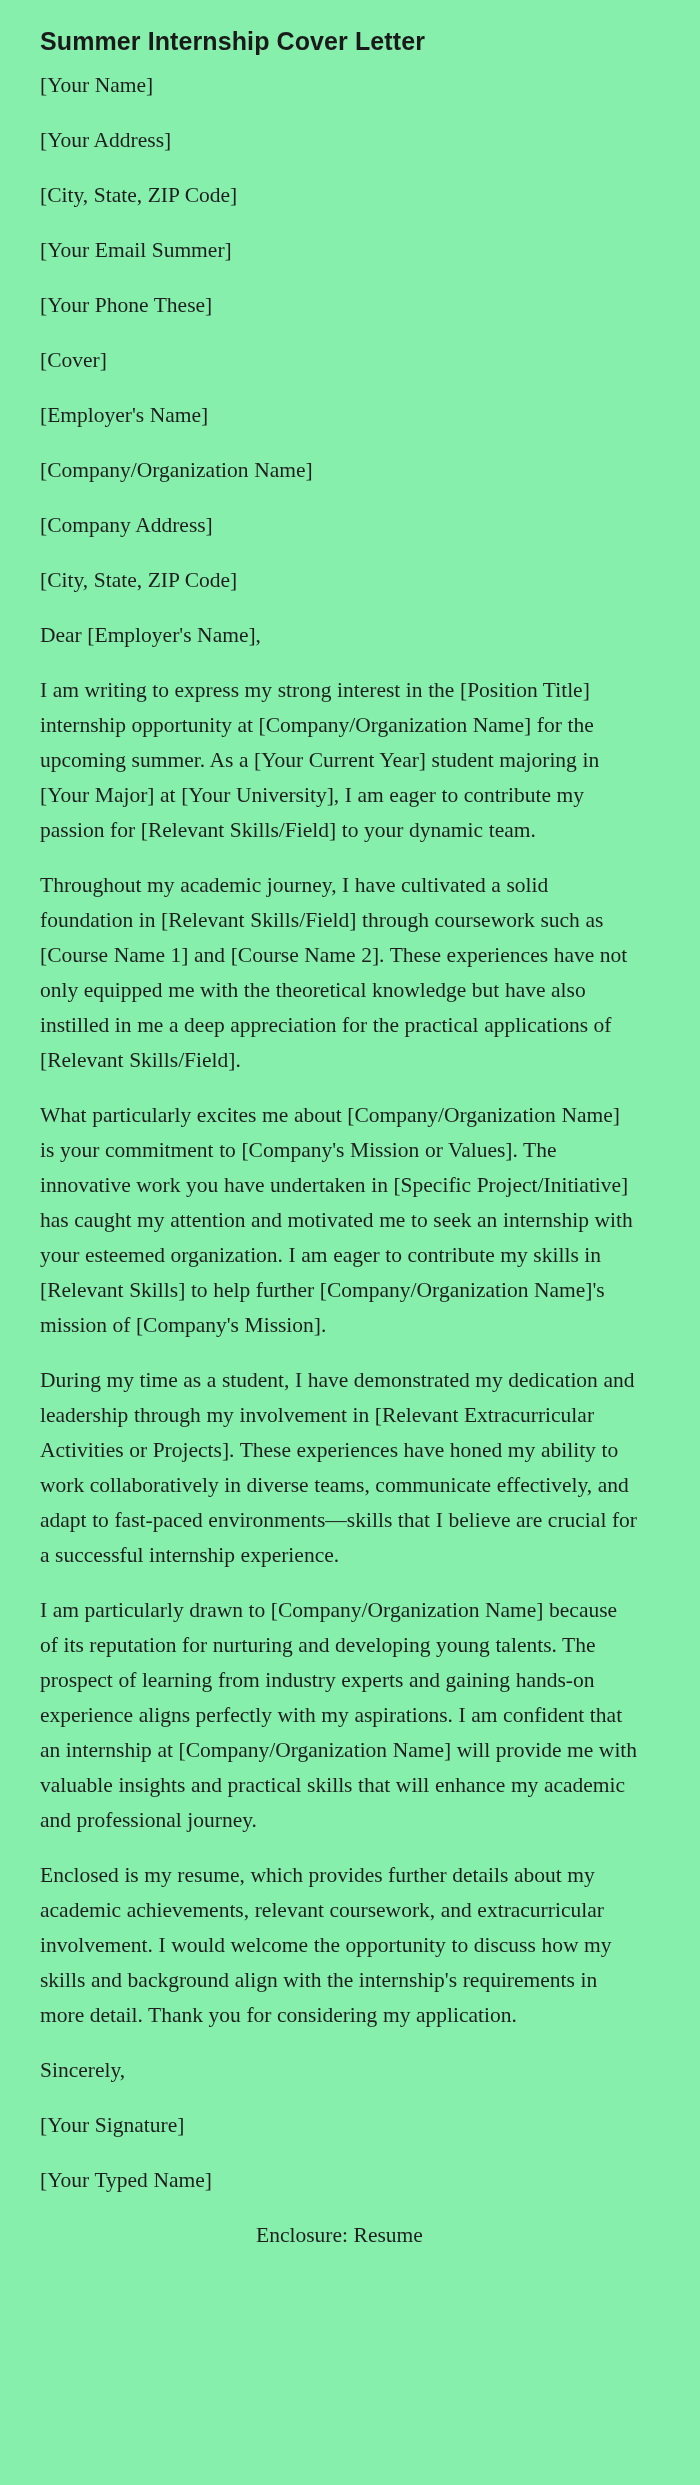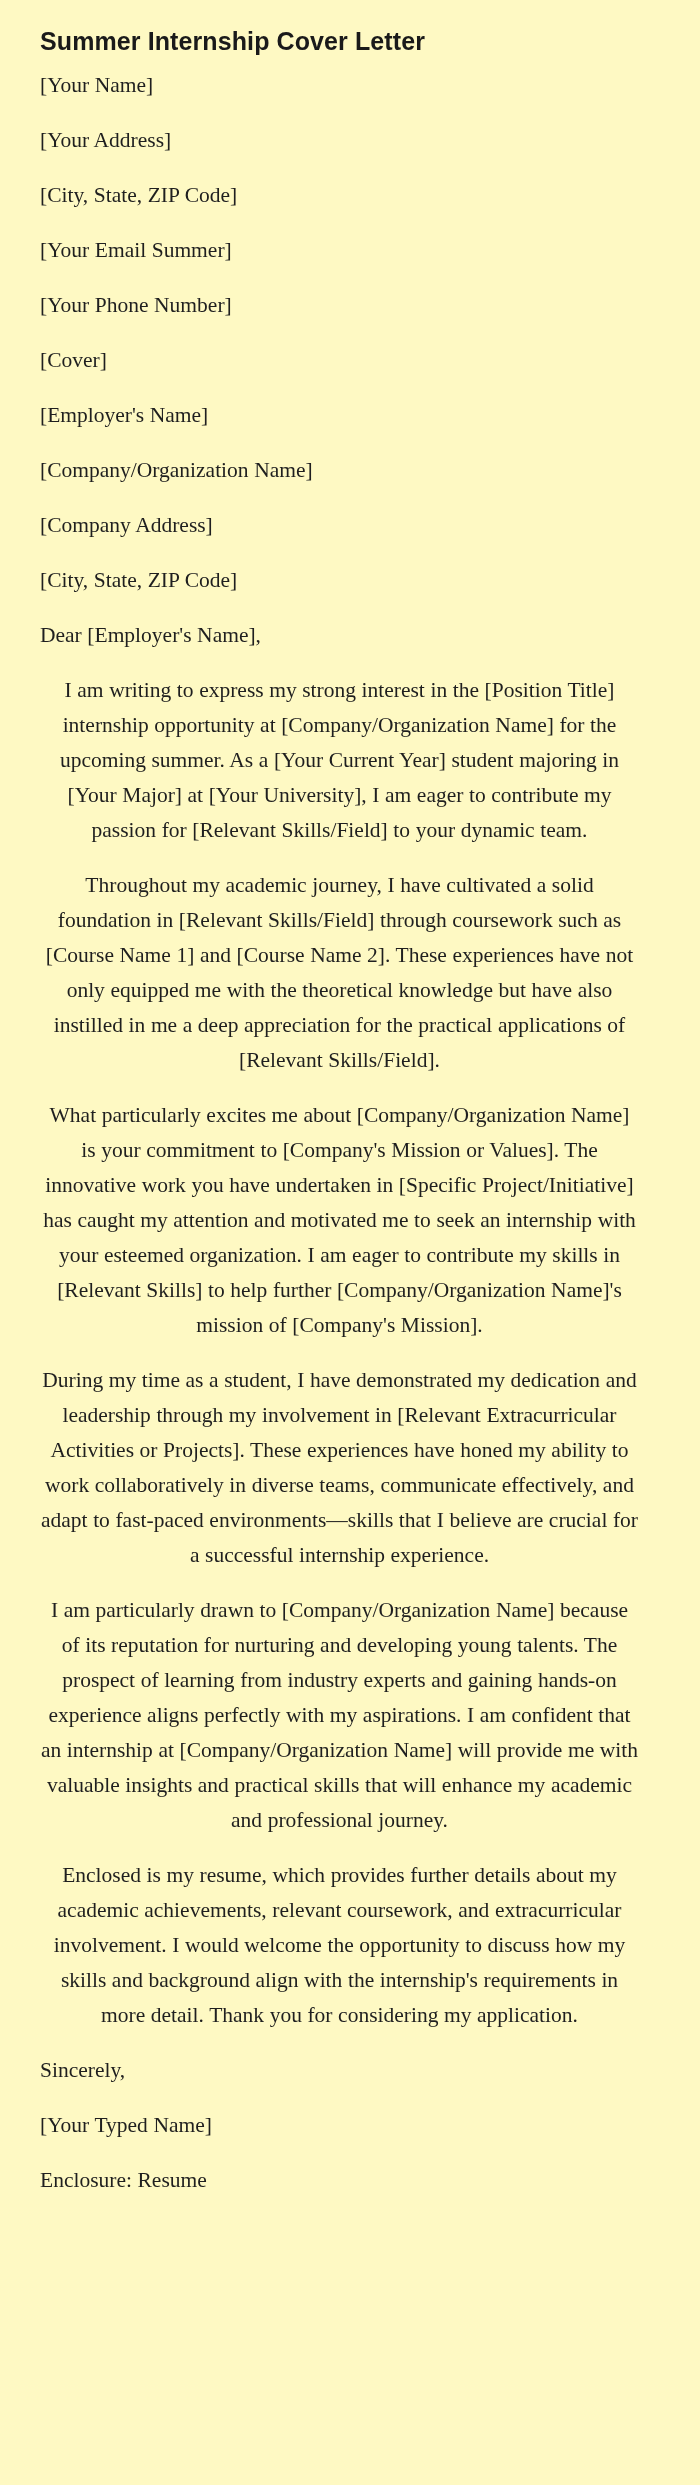--- a/index.html
+++ b/index.html
@@ -9,71 +9,73 @@
   }
   body {
     font-family: "Liberation Sans", "DejaVu Sans", sans-serif;
     color: #1f1f1f;
     -webkit-font-smoothing: antialiased;
   }
   .page {
     width: 599px;
     min-height: 2415px;
     padding: 24px 61px 46px 40px;
-    background: #fef9c3;
+    background: #86efac;
   }
   .doc-title {
     font-size: 25px;
     line-height: 34px;
     font-weight: 700;
     color: #1a1a1a;
     margin: 0 0 10px 0;
     letter-spacing: 0.1px;
   }
   .line, .para {
     font-size: 21.5px;
     line-height: 35px;
     font-weight: 400;
     margin: 0 0 20px 0;
     word-spacing: 0.2px;
     font-family: Liberation Serif, serif;
   }
   .para {
-    text-align: center;
+    text-align: left;
   }
   .enclosure {
     margin-bottom: 12px;
+    text-align: center;
   }
 </style>
 </head>
 <body>
 
 <div class="page">
 
   <h1 class="doc-title">Summer Internship Cover Letter</h1>
 
   <p class="line">[Your Name]</p>
   <p class="line">[Your Address]</p>
   <p class="line">[City, State, ZIP Code]</p>
   <p class="line">[Your Email Summer]</p>
-  <p class="line">[Your Phone Number]</p>
+  <p class="line">[Your Phone These]</p>
 
   <p class="line">[Cover]</p>
 
   <p class="line">[Employer's Name]</p>
   <p class="line">[Company/Organization Name]</p>
   <p class="line">[Company Address]</p>
   <p class="line">[City, State, ZIP Code]</p>
 
   <p class="line">Dear [Employer's Name],</p>
 
   <p class="para">I am writing to express my strong interest in the [Position Title] internship opportunity at [Company/Organization Name] for the upcoming summer. As a [Your Current Year] student majoring in [Your Major] at [Your University], I am eager to contribute my passion for [Relevant Skills/Field] to your dynamic team.</p>
   <p class="para">Throughout my academic journey, I have cultivated a solid foundation in [Relevant Skills/Field] through coursework such as [Course Name 1] and [Course Name 2]. These experiences have not only equipped me with the theoretical knowledge but have also instilled in me a deep appreciation for the practical applications of [Relevant Skills/Field].</p>
   <p class="para">What particularly excites me about [Company/Organization Name] is your commitment to [Company's Mission or Values]. The innovative work you have undertaken in [Specific Project/Initiative] has caught my attention and motivated me to seek an internship with your esteemed organization. I am eager to contribute my skills in [Relevant Skills] to help further [Company/Organization Name]'s mission of [Company's Mission].</p>
   <p class="para">During my time as a student, I have demonstrated my dedication and leadership through my involvement in [Relevant Extracurricular Activities or Projects]. These experiences have honed my ability to work collaboratively in diverse teams, communicate effectively, and adapt to fast-paced environments—skills that I believe are crucial for a successful internship experience.</p>
   <p class="para">I am particularly drawn to [Company/Organization Name] because of its reputation for nurturing and developing young talents. The prospect of learning from industry experts and gaining hands-on experience aligns perfectly with my aspirations. I am confident that an internship at [Company/Organization Name] will provide me with valuable insights and practical skills that will enhance my academic and professional journey.</p>
   <p class="para">Enclosed is my resume, which provides further details about my academic achievements, relevant coursework, and extracurricular involvement. I would welcome the opportunity to discuss how my skills and background align with the internship's requirements in more detail. Thank you for considering my application.</p>
 
   <p class="line">Sincerely,</p>
+  <p class="line">[Your Signature]</p>
   <p class="line">[Your Typed Name]</p>
   <p class="line enclosure">Enclosure: Resume</p>
 
 </div>
 
 </body></html>

